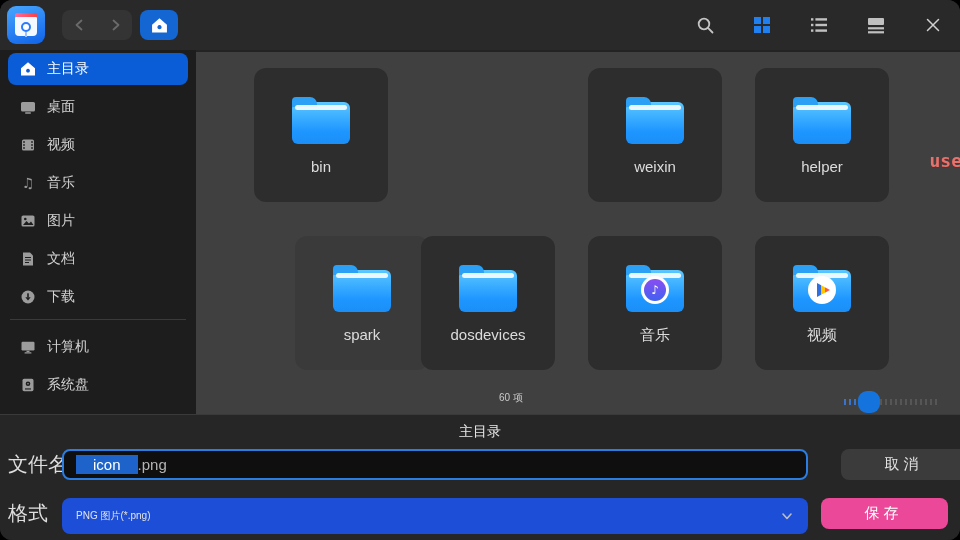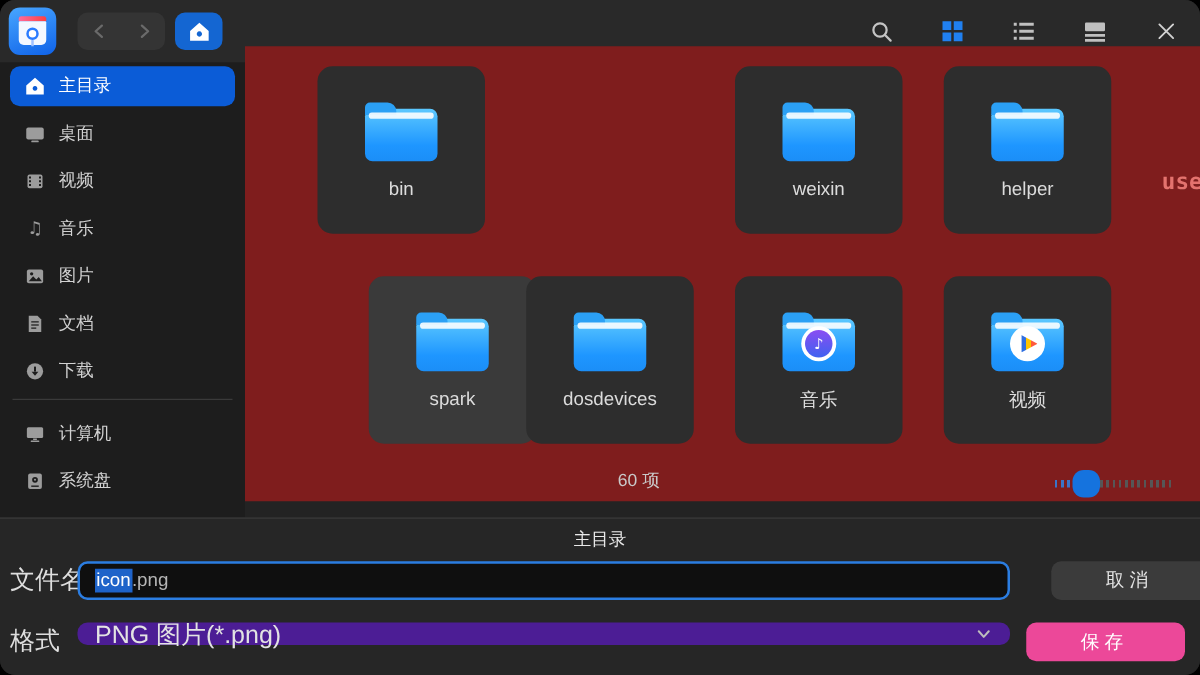--- a/index.html
+++ b/index.html
@@ -32,21 +32,21 @@
   
   .sidebar{position:absolute;left:0;top:50px;width:196px;height:364px;background:#1d1d1d;
     overflow:hidden;padding-top:3px;}
   .side-item{height:32px;margin:0 8px 6px 8px;border-radius:8px;display:flex;align-items:center;
     padding-left:12px;gap:11px;font-size:14px;color:#d2d2d2;}
   .side-item.selected{background:#0b5cd7;color:#fff;}
   .side-item .si{width:16px;height:16px;display:flex;align-items:center;justify-content:center;flex:0 0 auto;}
   .side-sep{height:1px;background:#3a3a3a;margin:5px 10px 11px 10px;}
   .note-glyph{font-size:14px;color:#9c9c9c;line-height:16px;font-family:"DejaVu Sans",sans-serif;}
   
-  .main{position:absolute;left:196px;top:37px;right:0;height:364px;background:#7f1d1d;}
+  .main{position:absolute;left:196px;top:52px;right:0;height:364px;background:#404040;}
   .tile{position:absolute;width:134px;height:134px;border-radius:12px;background:#2d2d2d;
     display:flex;flex-direction:column;align-items:center;}
   .tile.hovered{background:#3a3a3a;margin-left:41px;}
   .t0{left:58px;top:16px}.t1{left:225px;top:16px}.t2{left:392px;top:16px}.t3{left:559px;top:16px}
   .t4{left:58px;top:184px}.t5{left:225px;top:184px}.t6{left:392px;top:184px}.t7{left:559px;top:184px}
   .folder-wrap{position:relative;width:58px;height:50px;margin-top:26px;}
   .folder{position:absolute;left:0;top:8px;width:58px;height:42px;border-radius:6px;
     background:linear-gradient(180deg,#5cc8ff 0%,#1e96ff 70%,#1b8ef7 100%);}
   .folder::before{content:"";position:absolute;top:-5px;left:0;width:25px;height:10px;
     background:#2ba0f5;border-radius:4px 7px 0 0;}
@@ -58,46 +58,46 @@
     background:linear-gradient(180deg,#8a4df2 0%,#3f62f0 100%);
     color:#fff;font-size:12px;line-height:22px;text-align:center;font-family:"DejaVu Sans",sans-serif;}
   .badge .inner-play{width:13px;height:14px;margin-left:3px;
     clip-path:polygon(0 0,100% 50%,0 100%);
     background:linear-gradient(90deg,#2f6fe0 0 28%,#ffc400 28% 62%,#ff5a3c 62% 100%);}
   .tile-label{margin-top:14px;font-size:15px;color:#dcdcdc;}
   .watermark{position:absolute;top:98px;right:-2px;font-size:18px;font-weight:bold;
     font-family:"DejaVu Sans Mono",monospace;color:#e4736e;text-shadow:0 1px 0 #7c2320;}
   .statusbar{position:absolute;left:0;right:0;bottom:0;height:30px;}
   .item-count{position:absolute;left:255px;top:5px;width:120px;text-align:center;
-    font-size:14px;color:#c9c9c9;}
+    font-size:10px;color:#c9c9c9;}
   .slider{position:absolute;right:22px;top:9px;width:94px;height:14px;}
   .ticks{position:absolute;top:4px;height:6px;
     background:repeating-linear-gradient(90deg,#565656 0 2px,transparent 2px 5px);}
   .ticks.active{background:repeating-linear-gradient(90deg,#3a74c8 0 2px,transparent 2px 5px);
     left:0;width:15px;}
   .ticks.rest{left:36px;right:0;}
   .thumb{position:absolute;left:14px;top:-4px;width:22px;height:22px;border-radius:9px;background:#1573de;}
   
   .panel{position:absolute;left:0;right:0;bottom:0;height:126px;background:#262626;
     border-top:1px solid #3a3a3a;}
   .location{position:absolute;top:8px;left:0;right:0;text-align:center;font-size:14px;color:#e8e8e8;}
   .row-label{position:absolute;left:8px;font-size:20px;color:#dedede;line-height:31px;}
   .lbl1{top:34px}.lbl2{top:83px}
   .fname-input{position:absolute;left:62px;top:34px;width:746px;height:31px;border-radius:8px;
     background:#0f0f0f;border:2px solid #2b7de1;display:flex;align-items:center;
     padding:0 12px;font-size:15px;}
-  .fname-input .sel{background:#1e63c9;color:#fff;padding:1px 1px;}
+  .fname-input .sel{background:#1e63c9;color:#fff;padding:1px 17px;}
   .fname-input .rest{color:#b5b5b5;}
   .btn{position:absolute;left:821px;width:127px;height:31px;border-radius:8px;border:none;
     font-size:15px;display:flex;align-items:center;justify-content:center;
     letter-spacing:4px;padding-left:4px;font-family:inherit;}
   .btn-cancel{top:34px;background:#3b3b3b;color:#e3e3e3;margin-left:20px;}
   .btn-save{top:83px;background:#ec4899;color:#fff;}
-  .format-select{position:absolute;left:62px;top:83px;width:746px;height:18px;border-radius:8px;
-    background:#4c1d95;display:flex;align-items:center;padding:0 14px;font-size:20px;color:#e3e3e3;}
+  .format-select{position:absolute;left:62px;top:83px;width:746px;height:36px;border-radius:8px;
+    background:#1d4ed8;display:flex;align-items:center;padding:0 14px;font-size:10px;color:#e3e3e3;}
   .format-select .chev{margin-left:auto;display:flex;align-items:center;}
 </style>
 </head>
 <body>
 
 <div class="window">
 
   <div class="titlebar">
     <div class="appicon">
       <div class="roof"></div>

